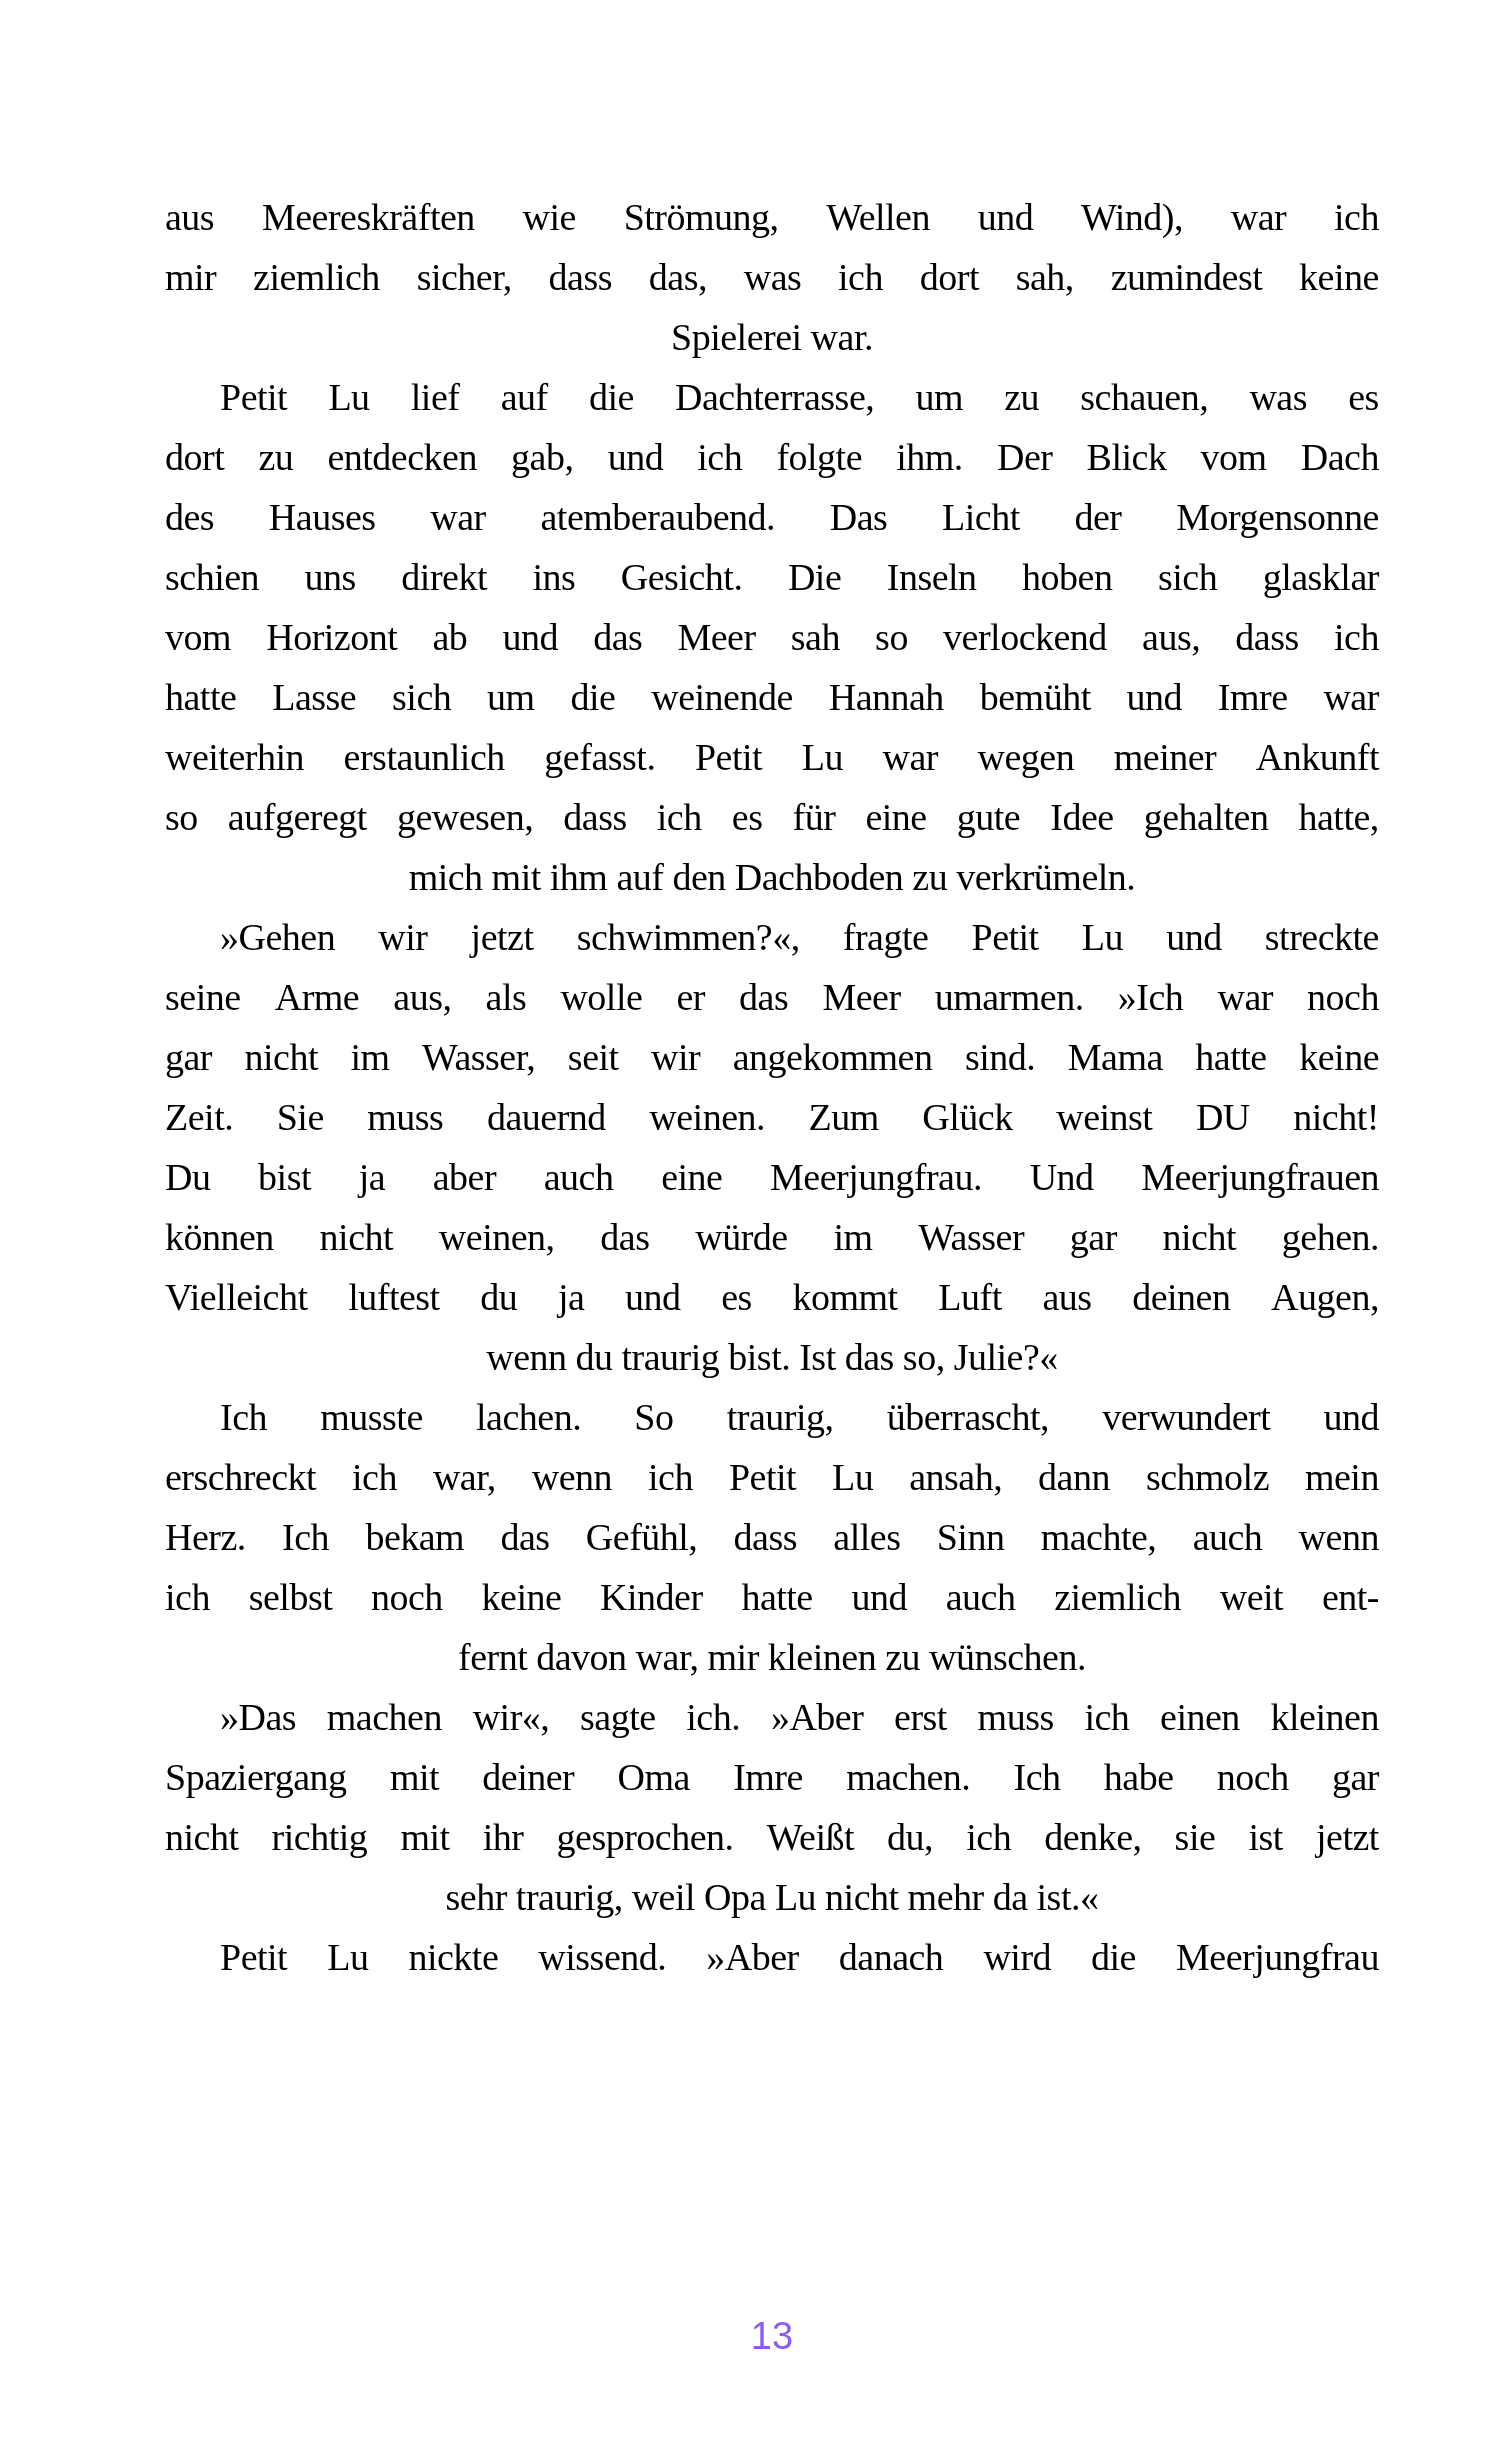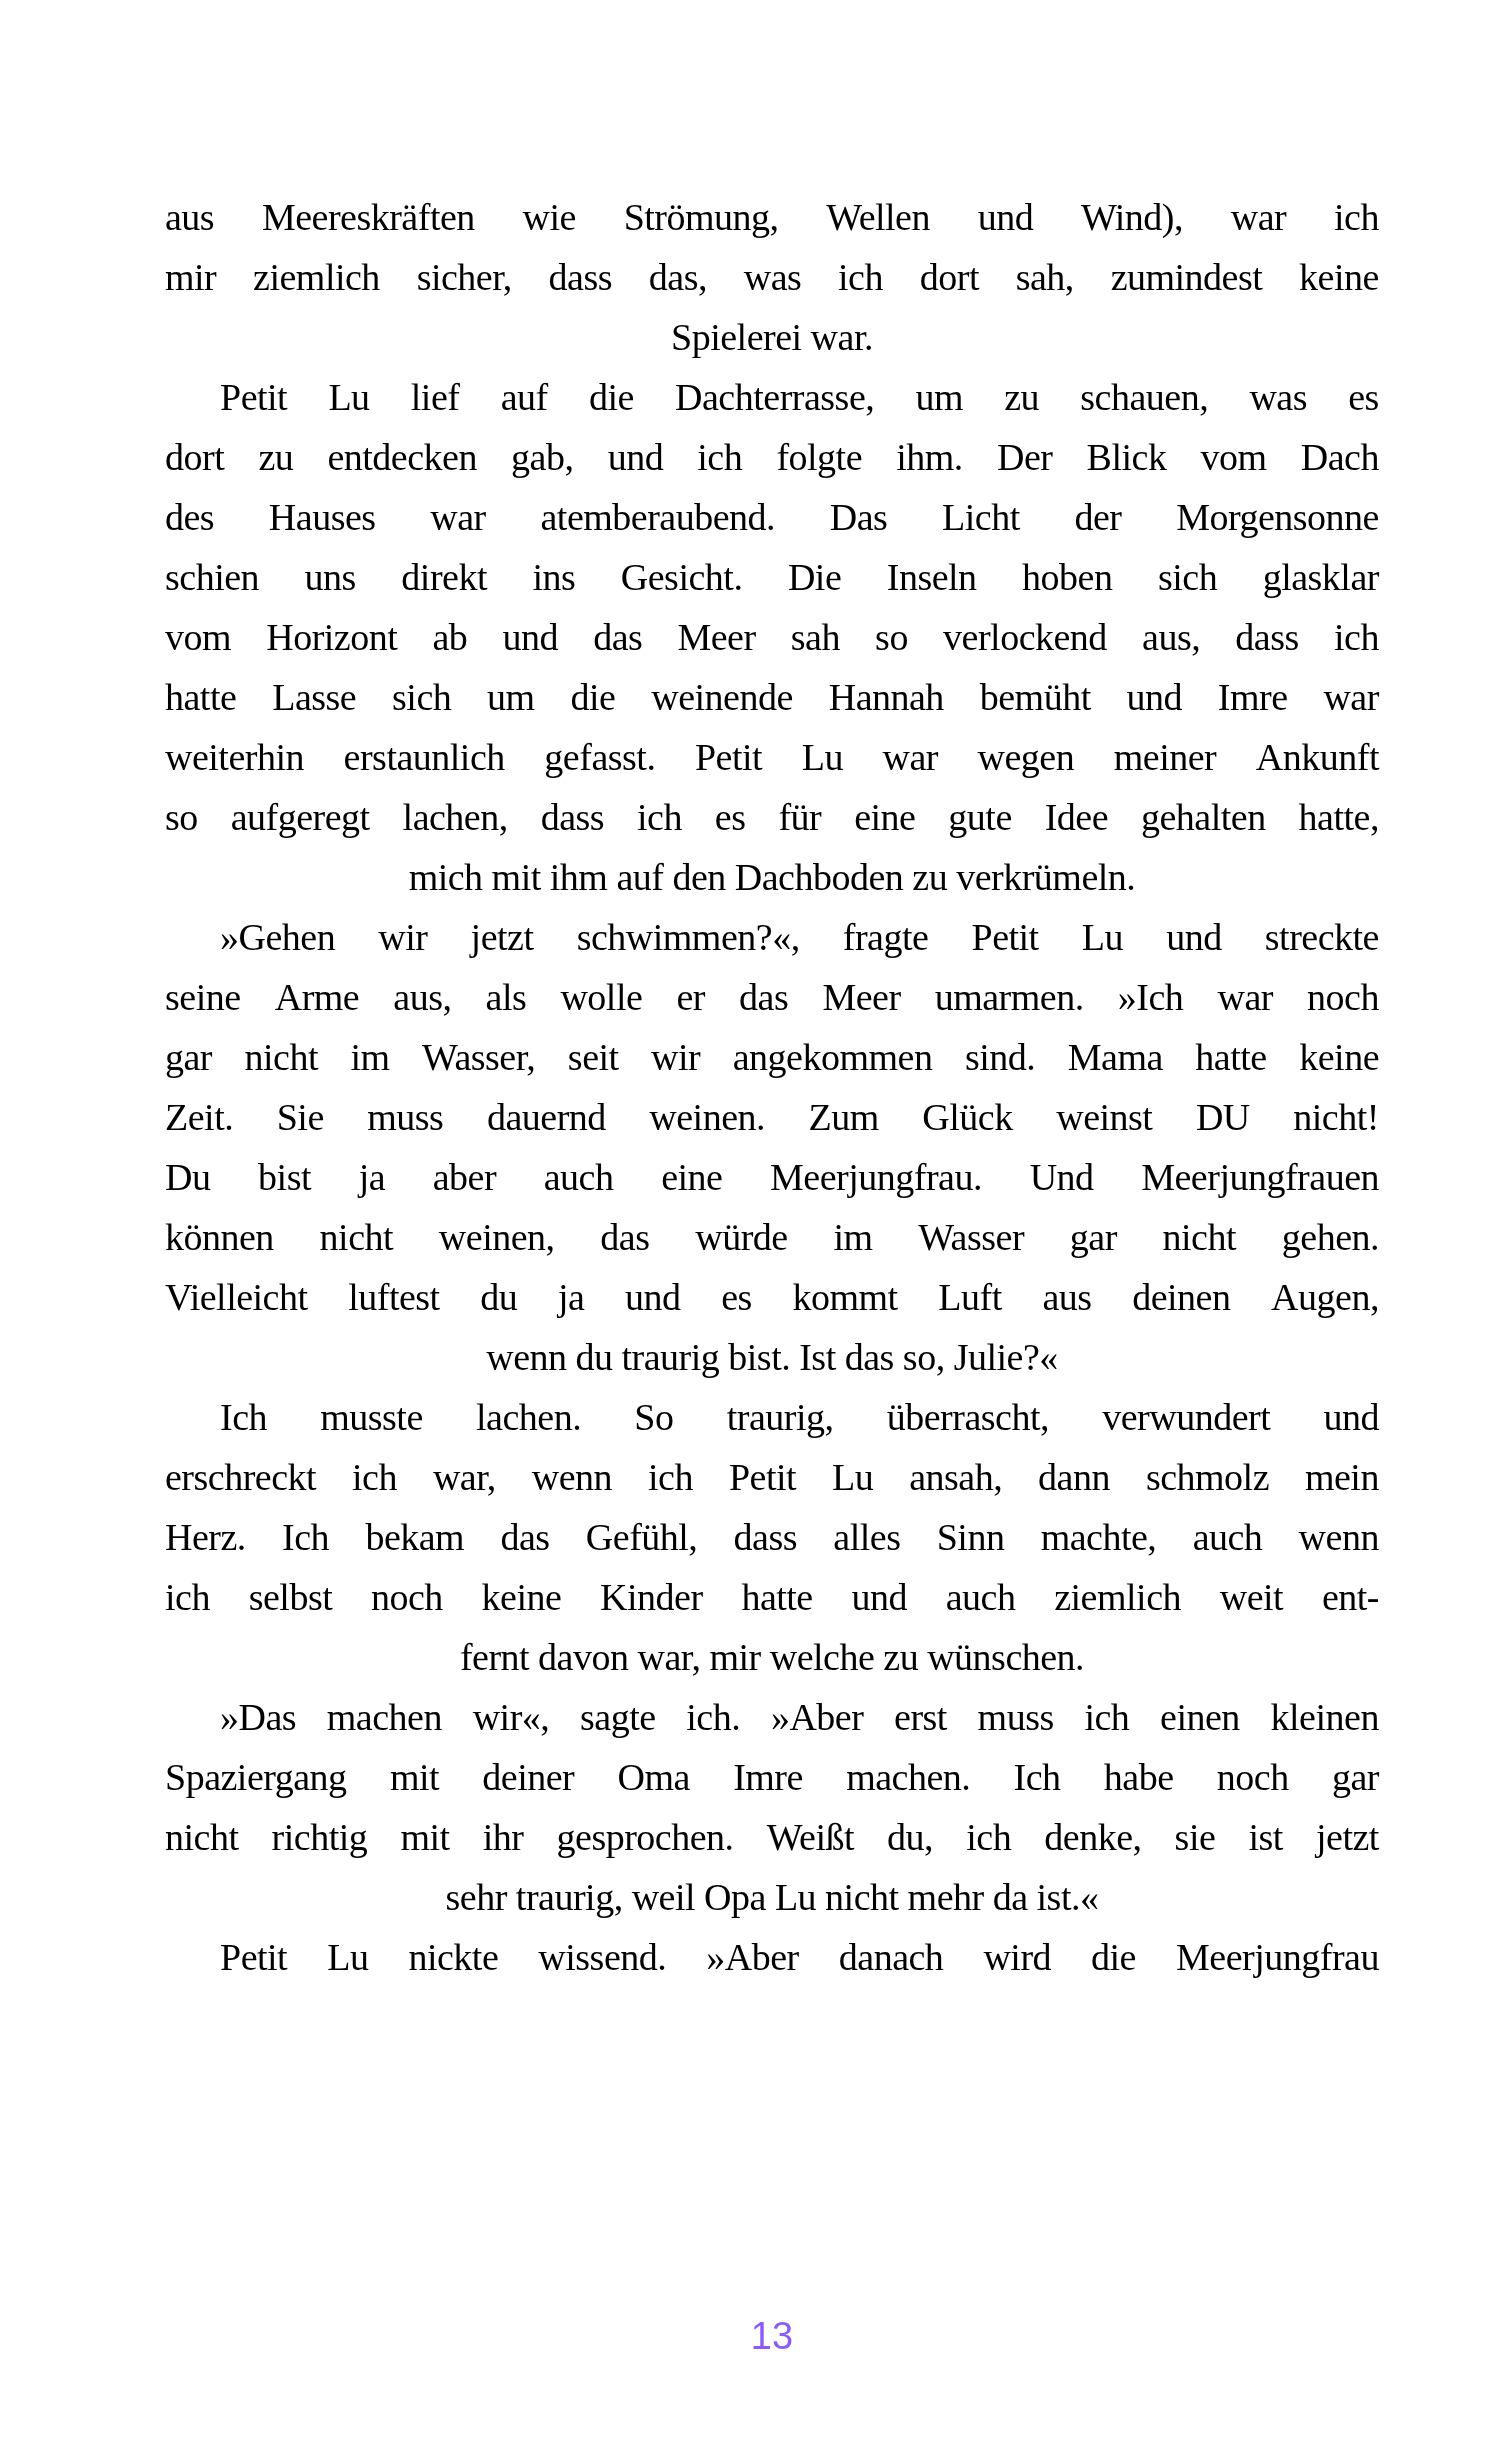--- a/index.html
+++ b/index.html
@@ -176,21 +176,21 @@
           <span class="word">Petit</span>
           <span class="word">Lu</span>
           <span class="word">war</span>
           <span class="word">wegen</span>
           <span class="word">meiner</span>
           <span class="word">Ankunft</span>
         </div>
         <div class="line">
           <span class="word">so</span>
           <span class="word">aufgeregt</span>
-          <span class="word">lachen,</span>
+          <span class="word">gewesen,</span>
           <span class="word">dass</span>
           <span class="word">ich</span>
           <span class="word">es</span>
           <span class="word">für</span>
           <span class="word">eine</span>
           <span class="word">gute</span>
           <span class="word">Idee</span>
           <span class="word">gehalten</span>
           <span class="word">hatte,</span>
         </div>
@@ -328,21 +328,21 @@
           <span class="word">noch</span>
           <span class="word">keine</span>
           <span class="word">Kinder</span>
           <span class="word">hatte</span>
           <span class="word">und</span>
           <span class="word">auch</span>
           <span class="word">ziemlich</span>
           <span class="word">weit</span>
           <span class="word">ent-</span>
         </div>
-        <div class="line last">fernt davon war, mir welche zu wünschen.</div>
+        <div class="line last">fernt davon war, mir kleinen zu wünschen.</div>
       </div>
       <div class="para">
         <div class="line indent">
           <span class="word">»Das</span>
           <span class="word">machen</span>
           <span class="word">wir«,</span>
           <span class="word">sagte</span>
           <span class="word">ich.</span>
           <span class="word">»Aber</span>
           <span class="word">erst</span>

